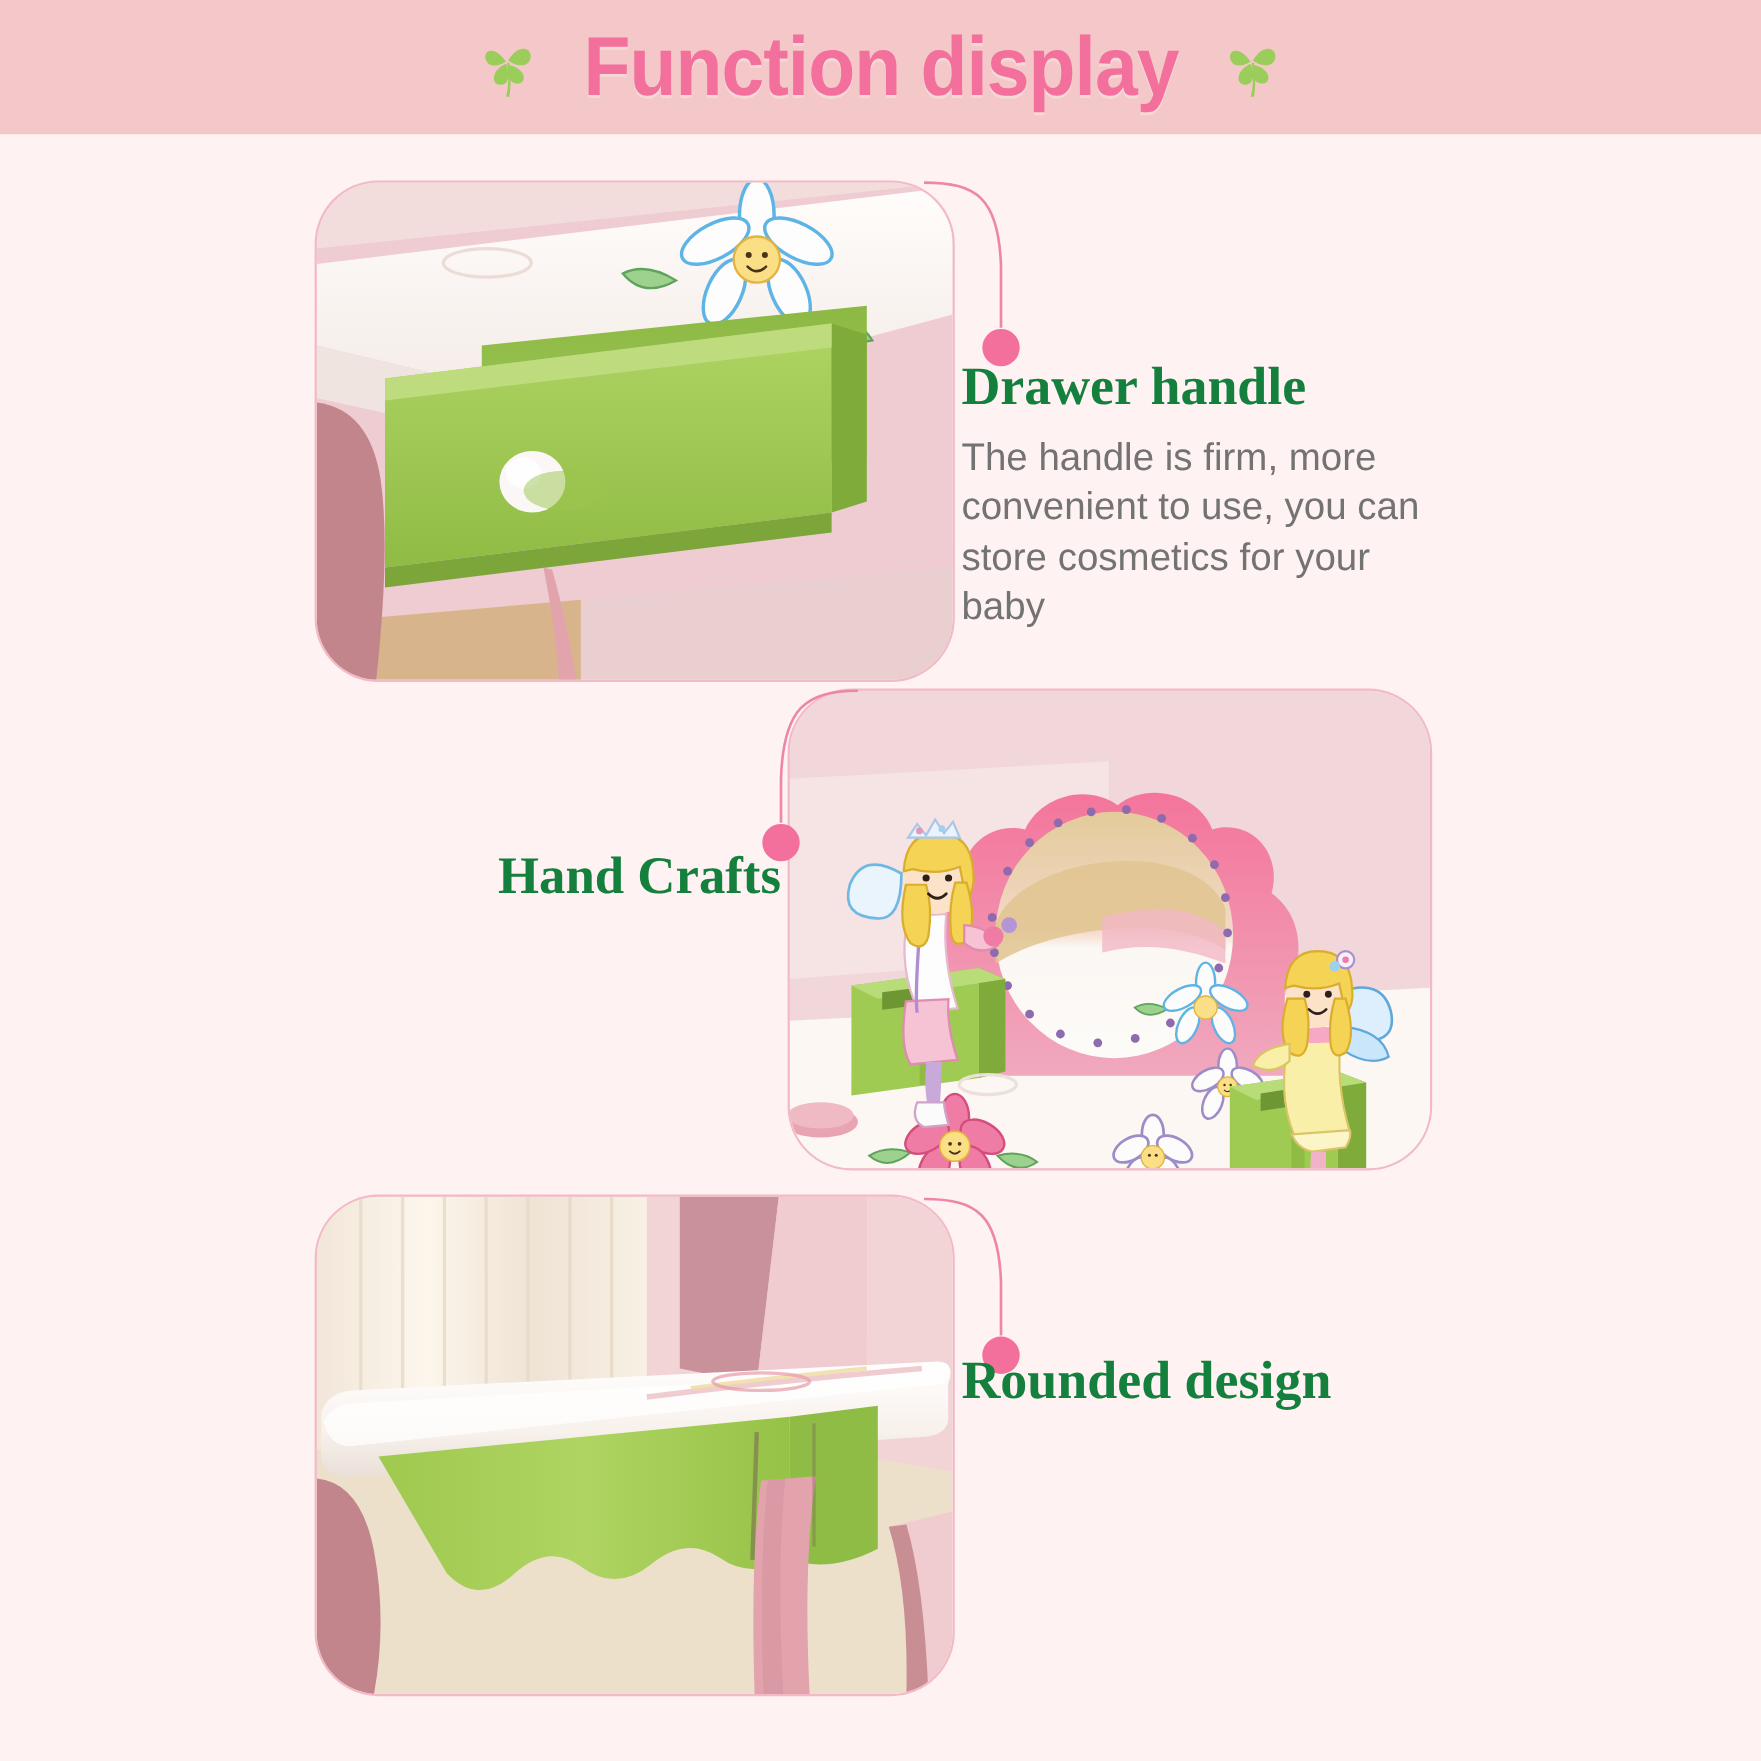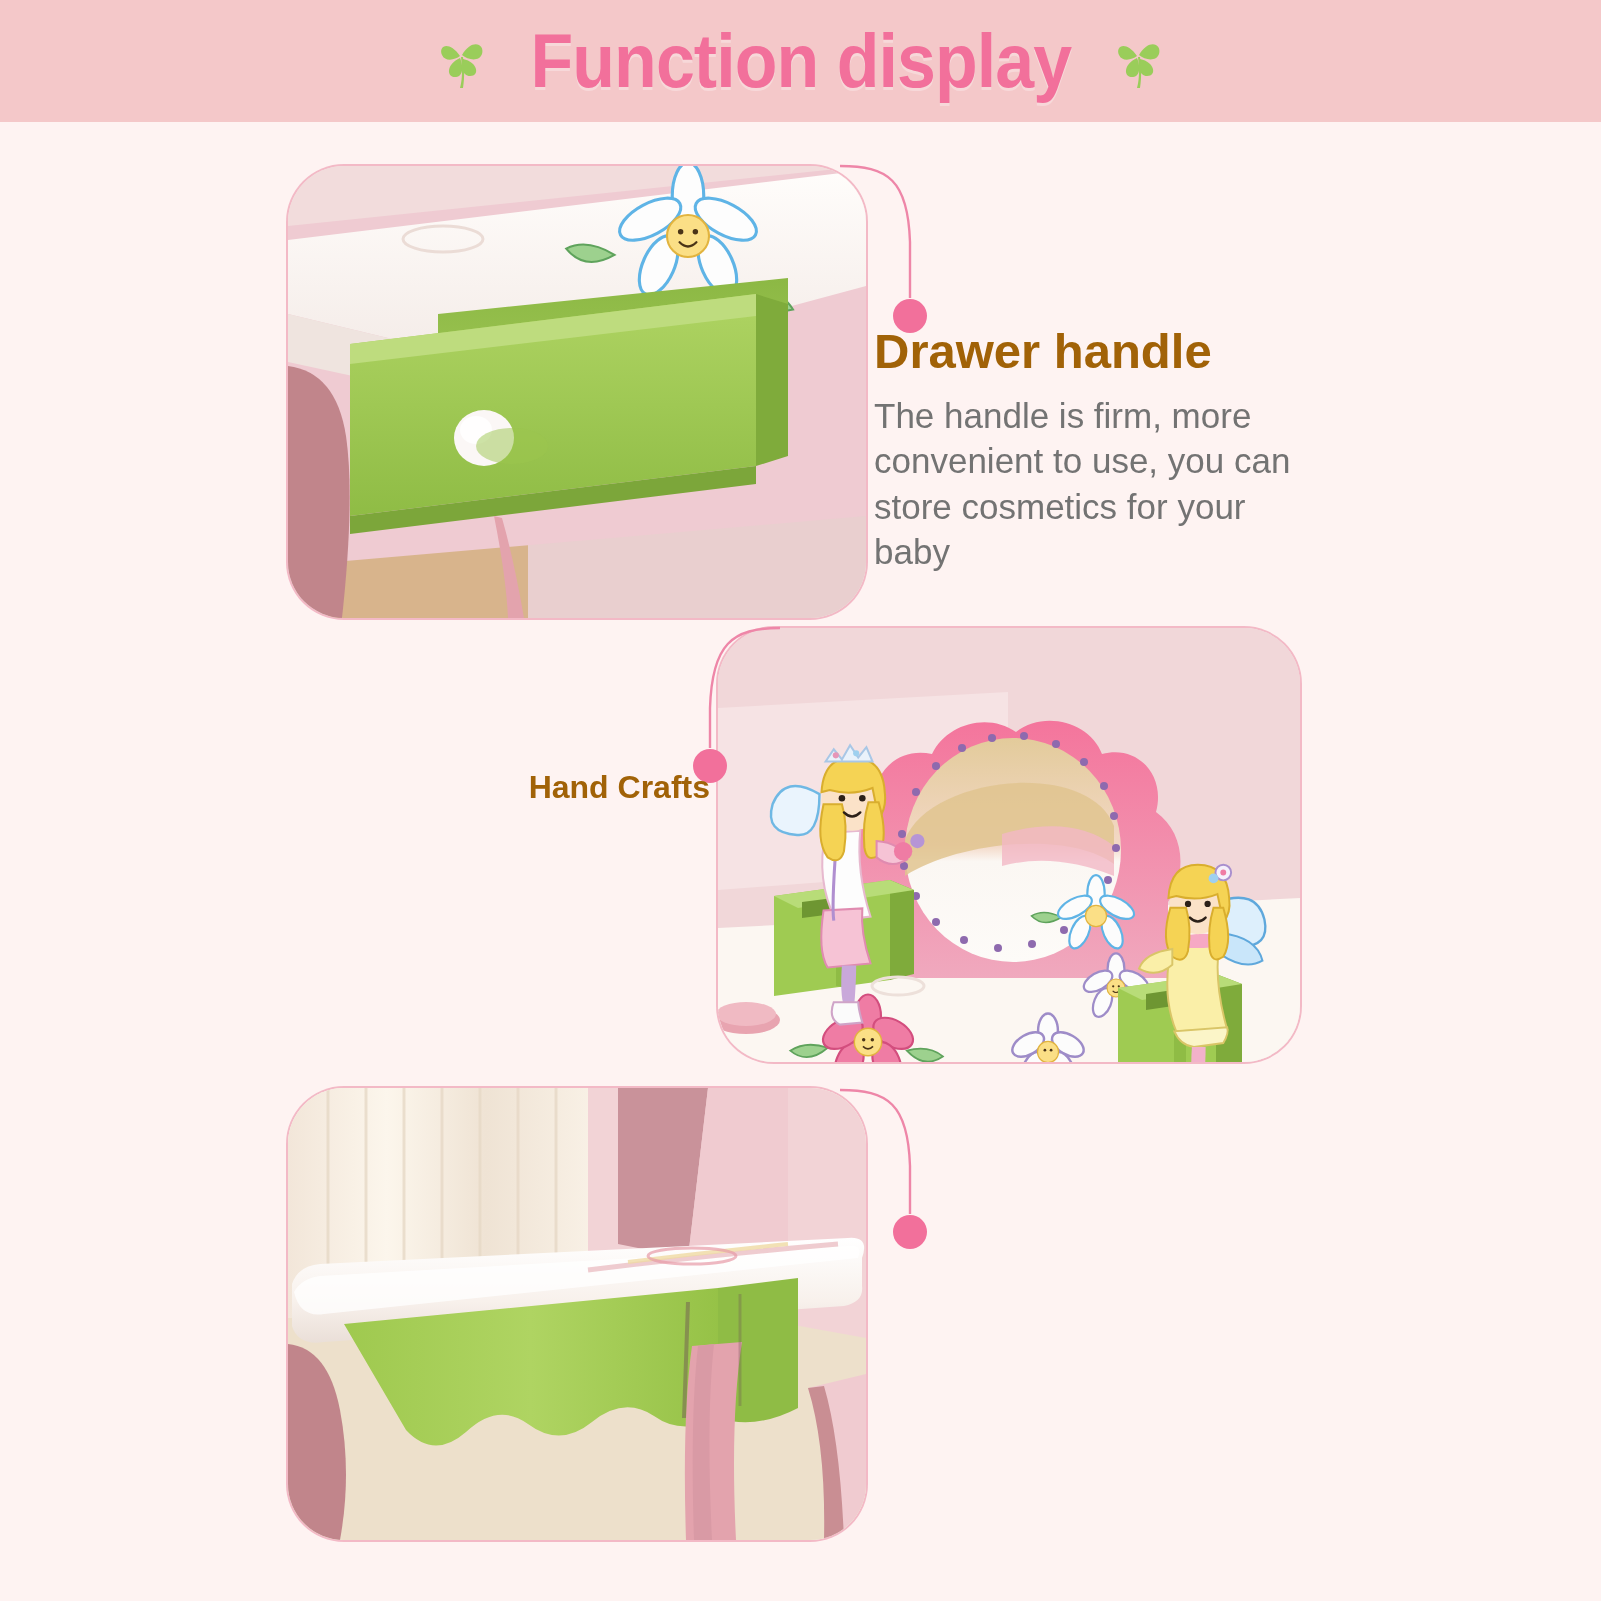--- a/index.html
+++ b/index.html
@@ -40,30 +40,30 @@
   #panel-3{left:288px;top:1088px;width:578px;height:452px;}
 
   
   .connector{position:absolute;overflow:visible;pointer-events:none;}
   .conn-path{fill:none;stroke:#EE86A8;stroke-width:2.4;}
   .conn-dot{fill:#F2709B;}
 
   
   .textblock{position:absolute;}
   .tb-title{
-    font-size:49px;font-weight:bold;color:#a16207;
-    line-height:1.12;margin:0 0 14px 0;white-space:nowrap;
+    font-size:49px;font-weight:bold;color:#15803d;
+    line-height:1.12;margin:0 0 14px 0;white-space:nowrap;font-family:Liberation Serif, serif;
   }
   .tb-body{
     font-size:35px;color:#737373;line-height:1.30;margin:0;
     font-weight:normal;
   }
   #text-1{left:874px;top:324px;width:440px;}
   #text-2{left:290px;top:770px;width:420px;text-align:right;}
-  #text-2 .tb-title{font-size:32px;}
+  #text-2 .tb-title{font-size:48px;}
   #text-3{left:874px;top:1228px;width:440px;}
 
   
   .svgscene{width:100%;height:100%;display:block;}
 </style>
 </head>
 <body>
 
 <div class="header-band">
   <span>
@@ -409,13 +409,14 @@
     <path d="M520 300 q18 58 16 152 L556 452 q-4 -100 -20 -154 Z" fill="#C98E93"></path>
   </svg>
 </div>
 
 <svg class="connector" id="conn-3" style="left:840px;top:1074px;width:120px;height:200px;" viewBox="0 0 120 200">
   <path class="conn-path" d="M0 16 C48 16, 68 30, 70 92 L70 140"></path>
   <circle class="conn-dot" cx="70" cy="158" r="17"></circle>
 </svg>
 
 <div class="textblock" id="text-3">
+  <h2 class="tb-title">Rounded design</h2>
 </div>
 
 </body></html>

